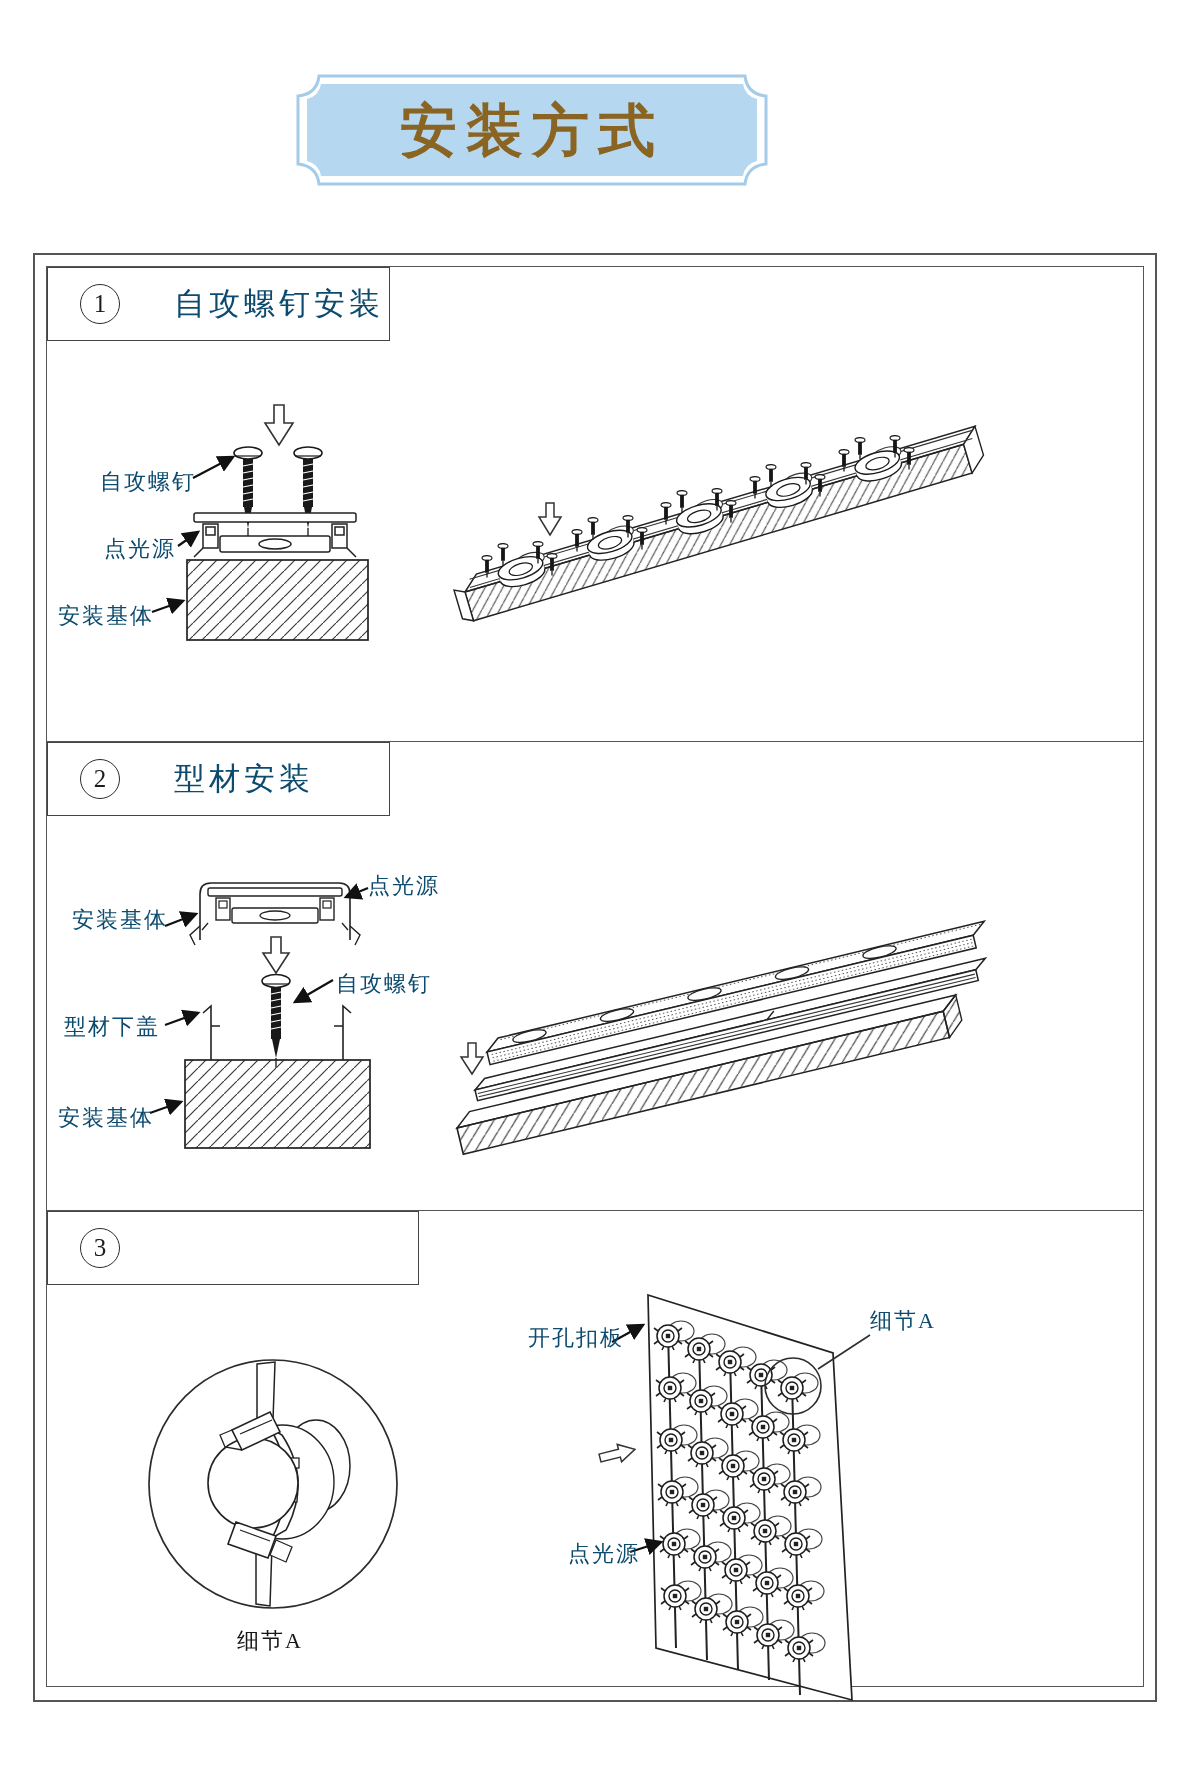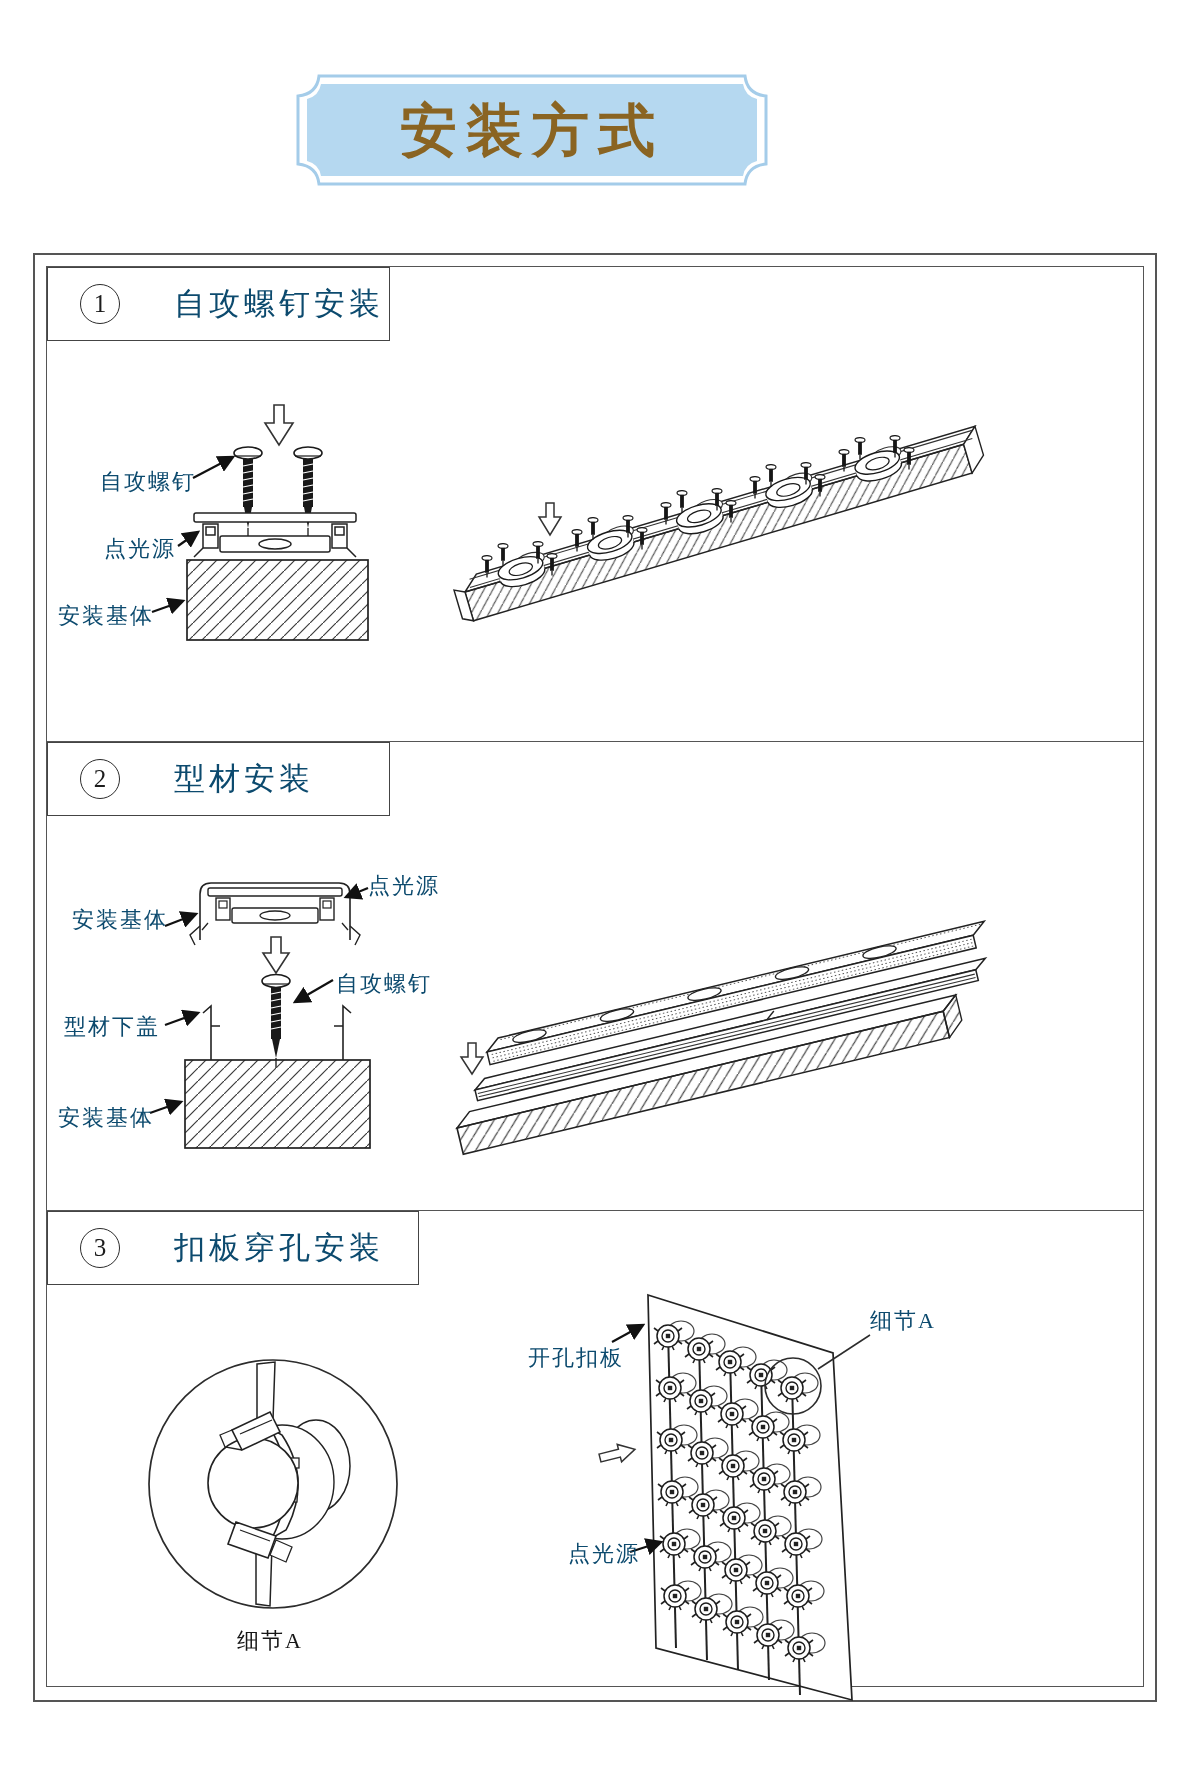--- a/index.html
+++ b/index.html
@@ -43,21 +43,20 @@
   <div class="hdr" style="left:47px;top:267px;width:341px;">
     <span class="num-circle">1</span>
     <span class="sec-title">自攻螺钉安装</span>
   </div>
   <div class="hdr" style="left:47px;top:742px;width:341px;">
     <span class="num-circle">2</span>
     <span class="sec-title">型材安装</span>
   </div>
   <div class="hdr" style="left:47px;top:1211px;width:370px;">
     <span class="num-circle">3</span>
-    <span class="sec-title">扣板穿孔安装</span>
   </div>
 
   <svg style="left:50px;top:350px;" width="330" height="300" viewBox="0 0 330 300">
     <defs>
       <pattern id="h1p" patternUnits="userSpaceOnUse" width="13" height="13">
         <path d="M-1,14 L14,-1" stroke="#3a3a3a" stroke-width="1.2"></path>
       </pattern>
       <marker id="mk1" viewBox="0 0 10 10" refX="8.5" refY="5" markerWidth="8" markerHeight="8" orient="auto">
         <path d="M0,0 L10,5 L0,10 Z" fill="#111"></path>
       </marker>
@@ -387,17 +386,17 @@
     <circle cx="353" cy="106" r="28" fill="none" stroke="#2c2c2c" stroke-width="1.6"></circle>
     <line x1="430" y1="55" x2="378" y2="89" stroke="#2c2c2c" stroke-width="1.5"></line>
 
     <line x1="172" y1="62" x2="203" y2="45" stroke="#111" stroke-width="2.2" marker-end="url(#mk3)"></line>
     <line x1="190" y1="272" x2="221" y2="262" stroke="#111" stroke-width="2.2" marker-end="url(#mk3)"></line>
 
     <g transform="translate(160,178) rotate(-14)">
       <path d="M0,-4 h20 v-5 l16,9 l-16,9 v-5 h-20 z" fill="#fff" stroke="#333" stroke-width="1.5"></path>
     </g>
   </svg>
-  <span class="lbl" style="left:528px;top:1323px;margin-top:20px;">开孔扣板</span>
+  <span class="lbl" style="left:528px;top:1323px;">开孔扣板</span>
   <span class="lbl" style="left:870px;top:1306px;">细节A</span>
   <span class="lbl" style="left:568px;top:1539px;">点光源</span>
 
 </div>
 
 </body></html>

